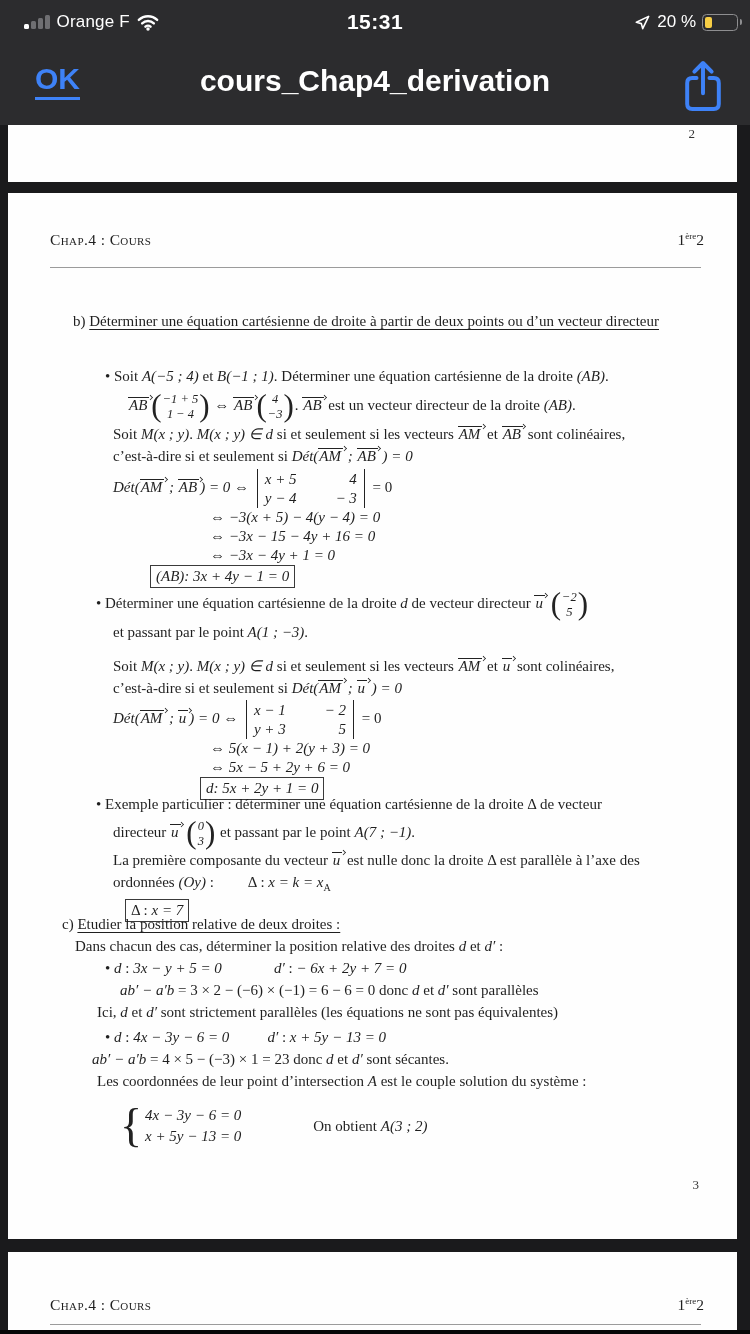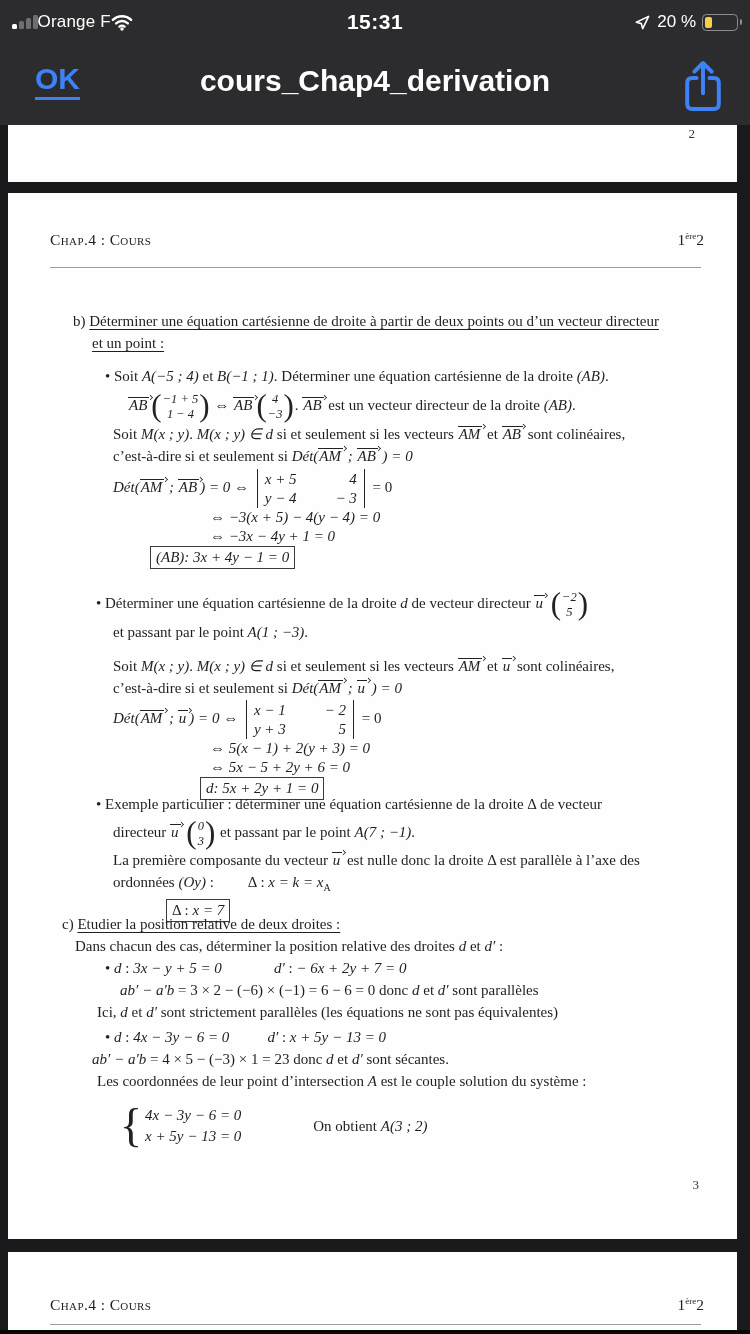--- a/index.html
+++ b/index.html
@@ -1,21 +1,21 @@
 <!DOCTYPE html>
 <html><head>
 <meta charset="utf-8">
 <style>
   html,body{margin:0;padding:0;background:#000;}
   .screen{position:relative;width:750px;height:1334px;overflow:hidden;background:#1a1a1c;font-family:"Liberation Sans",sans-serif;}
 
   
   .chrome{position:absolute;top:0;left:0;width:750px;height:125px;background:#2c2c2e;z-index:5;}
   .statusbar{position:absolute;top:0;left:0;right:0;height:44px;display:flex;align-items:center;color:#fff;}
-  .sb-left{position:absolute;left:12px;top:0;height:44px;display:flex;align-items:center;}
+  .sb-left{position:absolute;left:24px;top:0;height:44px;display:flex;align-items:center;gap:7px;}
   .bars{display:flex;align-items:flex-end;gap:2.5px;height:14px;}
   .bars span{width:4.5px;border-radius:1.5px;background:#6f6f72;display:block;}
   .bars span:nth-child(1){height:5px;background:#fff;}
   .bars span:nth-child(2){height:8px;}
   .bars span:nth-child(3){height:11px;}
   .bars span:nth-child(4){height:14px;}
   .carrier{font-size:17px;font-weight:500;letter-spacing:.2px;}
   .sb-time{position:absolute;left:0;right:0;text-align:center;font-size:21px;font-weight:700;letter-spacing:.5px;}
   .sb-right{position:absolute;right:12px;top:0;height:44px;display:flex;align-items:center;gap:6px;}
   .pct{font-size:17px;font-weight:400;}
@@ -76,21 +76,21 @@
 
   .sysrow{display:flex;align-items:center;margin-top:13px;}
   .brace{font-size:46px;font-weight:400;line-height:.9;color:#222;margin-right:3px;}
   .syslines{display:flex;flex-direction:column;line-height:21px;}
   .sysres{margin-left:72px;}
 
   
   .i12{margin-left:12px}.i23{margin-left:23px}.i25{margin-left:25px}.i35{margin-left:55px}
   .i42{margin-left:42px}.i43{margin-left:47px}.i46{margin-left:46px}.i55{margin-left:55px}
   .i63{margin-left:63px}.i70{margin-left:70px}.i78{margin-left:78px}
-  .i140{margin-left:100px}.i150{margin-left:150px}.i152{margin-left:116px}.i160{margin-left:160px}
+  .i140{margin-left:100px}.i150{margin-left:150px}.i152{margin-left:75px}.i160{margin-left:160px}
 </style>
 </head>
 <body>
 
 <div class="screen">
 
   <div class="chrome">
     <div class="statusbar">
       <div class="sb-left">
         <span class="bars">
@@ -139,21 +139,20 @@
 
     <div class="pdfpage pg-main">
       <div class="phead">
         <span class="smallcaps">Chap.4 : Cours</span>
         <span><span>1</span><sup>ère</sup><span>2</span></span>
       </div>
       <hr class="prule">
 
       <div class="grp" style="top:117px">
         <div class="ln i23">b)  <span class="ul">Déterminer une équation cartésienne de droite à partir de deux points ou d’un vecteur directeur</span></div>
-        <div class="ln i42"><span class="ul">et un point :</span></div>
       </div>
 
       <div class="grp" style="top:172px">
         <div class="ln i55">• Soit <span class="it">A(−5 ; 4)</span> et <span class="it">B(−1 ; 1)</span>. Déterminer une équation cartésienne de la droite <span class="it">(AB)</span>.</div>
         <div class="ln i78" style="line-height:36px"><span class="vec">AB</span><span class="cv">
               <span class="par">(</span>
               <span class="col">
                 <span>−1 + 5</span>
                 <span>1 − 4</span>
               </span>
@@ -172,20 +171,21 @@
               <span class="drow">
                 <span class="dl">x + 5</span>
                 <span class="dr">4</span>
               </span>
               <span class="drow">
                 <span class="dl">y − 4</span>
                 <span class="dr">− 3</span>
               </span>
             </span> = 0<span class="gap" style="display: inline-block; width: 4px;"></span></div>
         <div class="lnt i160">⇔ <span class="it">−3(x + 5) − 4(y − 4) = 0</span></div>
+        <div class="lnt i160">⇔ <span class="it">−3x − 15 − 4y + 16 = 0</span></div>
         <div class="lnt i160">⇔ <span class="it">−3x − 4y + 1 = 0</span></div>
         <div class="lnt i140"><span class="eqbox"><span class="it">(AB): 3x + 4y − 1 = 0</span></span></div>
       </div>
 
       <div class="grp" style="top:392px">
         <div class="ln i46" style="line-height:36px">• Déterminer une équation cartésienne de la droite <span class="it">d</span> de vecteur directeur <span class="vec">u</span> <span class="cv">
               <span class="par">(</span>
               <span class="col">
                 <span>−2</span>
                 <span>5</span>

